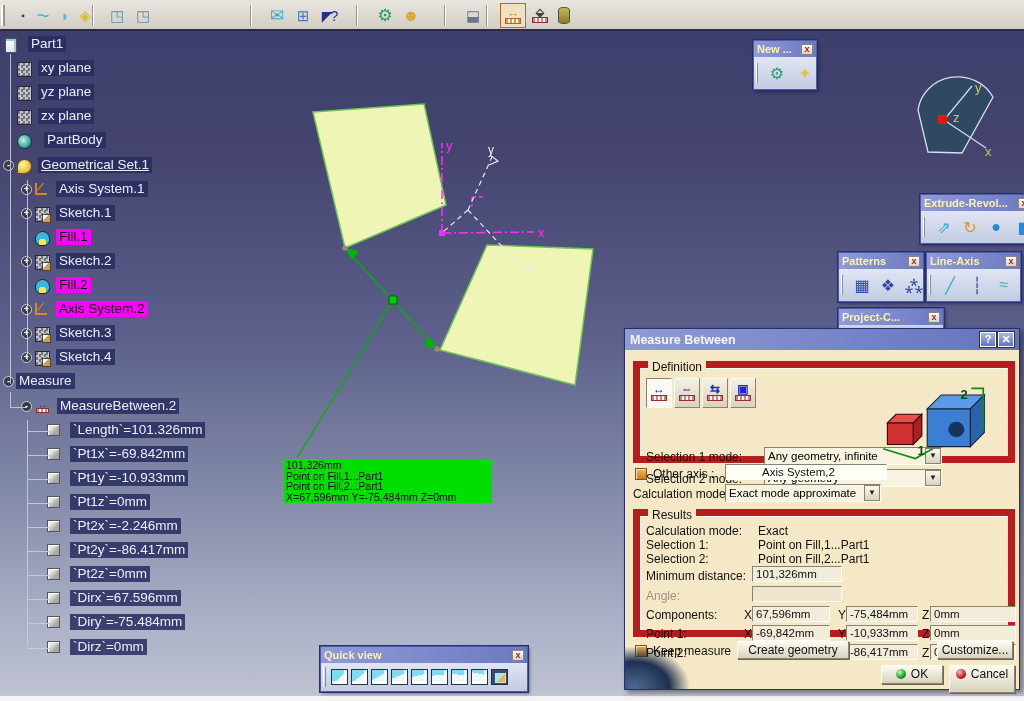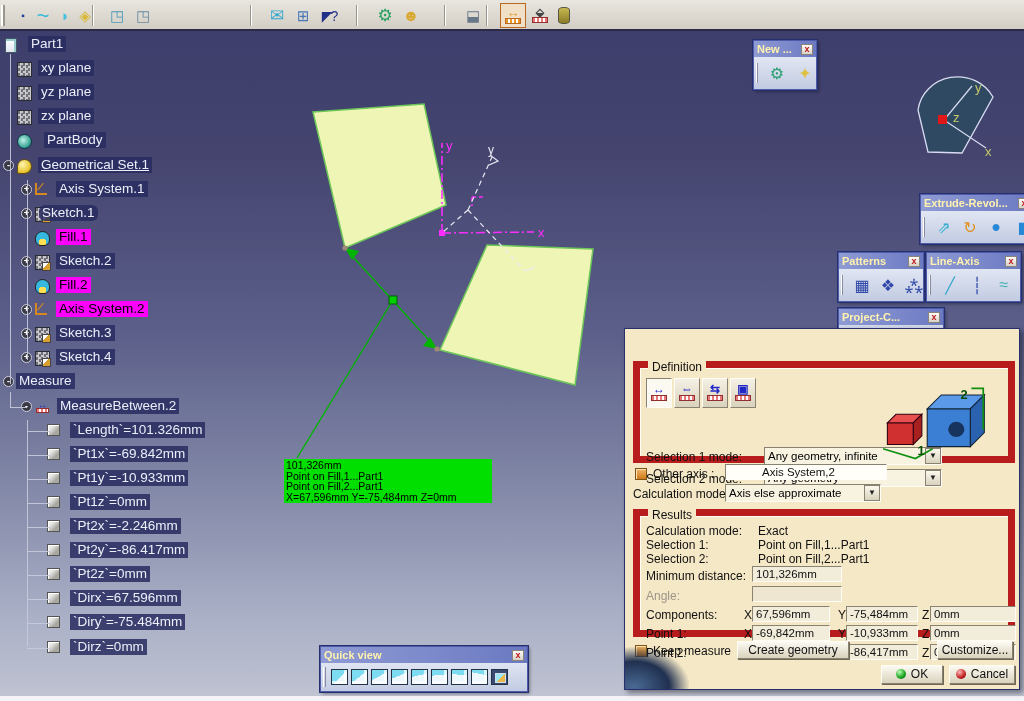--- a/index.html
+++ b/index.html
@@ -250,21 +250,21 @@
     <div class="tline" style="left: 10px; top: 133.5px; height: 1px;"></div>
     <div class="tree-row" style="top: 148.6px; left: 0px; position: absolute;">
       <span class="expander" style="left: 21px; top: 3px;">+</span>
       <span class="ticon ic-axis" style="left: 35px; top: 2px;"></span>
       <span class="tree-label" style="position: absolute; left: 56px; top: 0px;">Axis System.1</span>
     </div>
     <div class="tline" style="left: 27px; top: 157.6px; width: 0px; height: 1px;"></div>
     <div class="tree-row" style="top: 172.7px; left: 0px; position: absolute;">
       <span class="expander" style="left: 21px; top: 3px;">+</span>
       <span class="ticon ic-sketch" style="left: 35px; top: 2px;"></span>
-      <span class="tree-label" style="position: absolute; left: 39px; top: 0px; border-radius: 6px;">Sketch.1</span>
+      <span class="tree-label" style="position: absolute; left: 56px; top: 0px;">Sketch.1</span>
     </div>
     <div class="tline" style="left: 27px; top: 181.7px; width: 0px; height: 1px;"></div>
     <div class="tree-row" style="top: 196.8px; left: 0px;">
       <span class="ticon ic-fill" style="left: 35px; top: 2px;"></span>
       <span class="tree-label hl" style="position: absolute; left: 56px; top: 0px;">Fill.1</span>
     </div>
     <div class="tline" style="left: 27px; top: 205.8px; width: 0px; height: 1px;"></div>
     <div class="tree-row" style="top: 220.9px; left: 0px; position: absolute;">
       <span class="expander" style="left: 21px; top: 3px;">+</span>
       <span class="ticon ic-sketch" style="left: 35px; top: 2px;"></span>
@@ -450,20 +450,26 @@
         <span class="qv-cube" style="background: linear-gradient(167deg, rgb(126, 220, 242) 0px, rgb(126, 220, 242) 40%, rgb(238, 248, 252) 40%);"></span>
         <span class="qv-cube" style="background: linear-gradient(175deg, rgb(126, 220, 242) 0px, rgb(126, 220, 242) 37%, rgb(238, 248, 252) 37%);"></span>
         <span class="qv-cube" style="background: linear-gradient(183deg, rgb(126, 220, 242) 0px, rgb(126, 220, 242) 34%, rgb(238, 248, 252) 34%);"></span>
         <span class="qv-cube" style="background: linear-gradient(191deg, rgb(126, 220, 242) 0px, rgb(126, 220, 242) 31%, rgb(238, 248, 252) 31%);"></span>
         <span class="qv-last"></span>
       </span>
     </div>
 </div>
 
 <div id="dlg">
+  <div class="dlg-title">
+    <span>Measure Between</span>
+    <span class="sp"></span>
+    <span class="dlg-btn">?</span>
+    <span class="dlg-btn">✕</span>
+  </div>
 
   <div class="grp" style="left:8px;top:32px;width:382px;height:102px;">
     <span class="grp-legend">Definition</span>
     <div id="mode-buttons">
         <div class="mode-btn active" style="left: 6px;">
           <span class="a">↔</span>
           <span class="mini-ruler"></span>
         </div>
         <div class="mode-btn" style="left: 34px;">
           <span class="a">⇔</span>
@@ -504,21 +510,21 @@
     </svg>
   </div>
 
   <span class="chk" style="left:10px;top:139px"></span>
   <span class="dlbl" style="left:28px;top:138px">Other axis :</span>
   <div class="fld white" style="left:100px;top:135px;width:162px;">
     <span>Axis System,2</span>
   </div>
   <span class="dlbl" style="left:8px;top:158px">Calculation mode:</span>
   <div class="dd" style="left:100px;top:155px;width:156px;">
-    <span class="v">Axis else approximate</span>
+    <span class="v">Exact mode approximate</span>
     <span class="arr">▼</span>
   </div>
 
   <div class="grp" style="left:8px;top:180px;width:382px;height:128px;">
     <span class="grp-legend">Results</span>
     <span class="dlbl" style="left:6px;top:8px">Calculation mode:</span>
     <span class="dval" style="left:118px;top:8px">Exact</span>
     <span class="dlbl" style="left:6px;top:22px">Selection 1:</span>
     <span class="dval" style="left:118px;top:22px">Point on Fill,1...Part1</span>
     <span class="dlbl" style="left:6px;top:36px">Selection 2:</span>
@@ -560,17 +566,17 @@
   <span class="dlbl" style="left:28px;top:315px">Keep measure</span>
   <div class="btn" style="left:112px;top:312px;width:112px;height:18px;line-height:16px">
     <span>Create geometry</span>
   </div>
   <div class="btn" style="left:312px;top:312px;width:76px;height:18px;line-height:16px">
     <span>Customize...</span>
   </div>
   <div class="btn" style="left:256px;top:336px;width:62px;height:19px;line-height:17px">
     <span class="ball g"></span><span>OK</span>
   </div>
-  <div class="btn" style="left:324px;top:336px;width:66px;height:19px;line-height:17px">
+  <div class="btn" style="left:324px;top:336px;width:66px;height:28px;line-height:17px">
     <span class="ball r"></span><span>Cancel</span>
   </div>
   <div class="dlg-swirl"></div>
 </div>
 
 </body></html>

